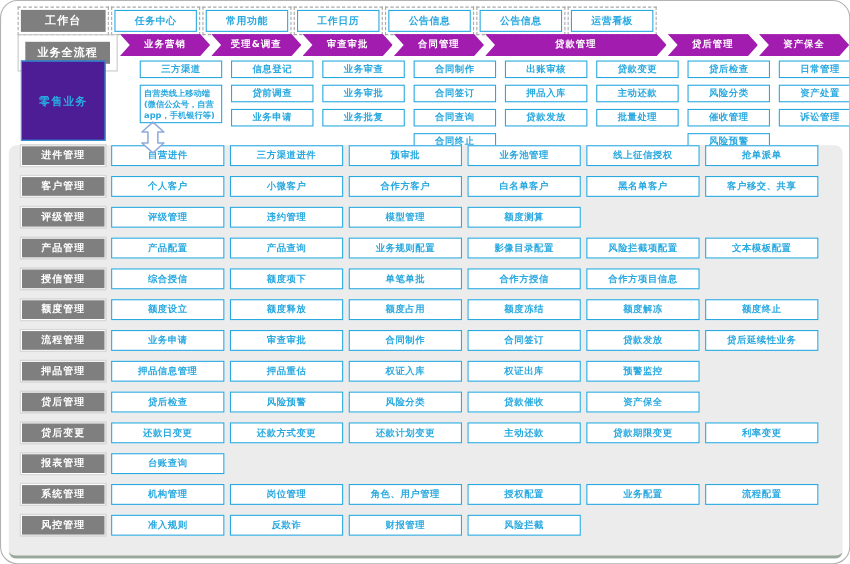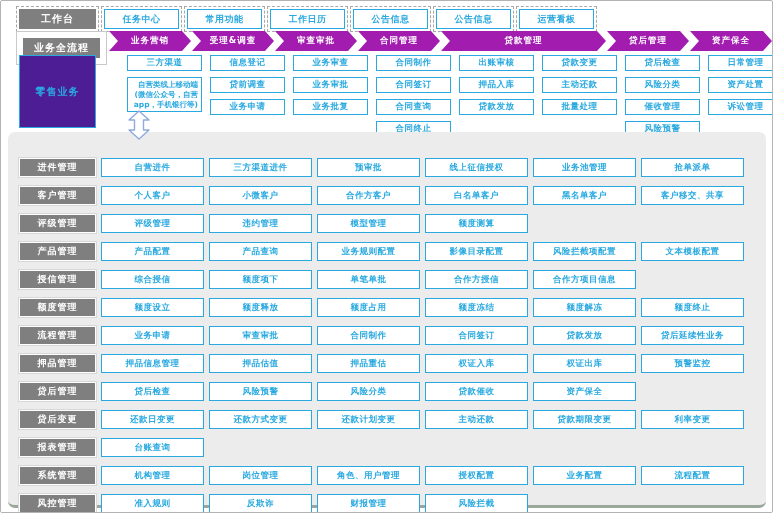--- a/index.html
+++ b/index.html
@@ -1,18 +1,18 @@
 <!DOCTYPE html>
 <html><head>
 <meta charset="utf-8">
 <style>
   html,body{margin:0;padding:0;background:#fff;}
   .frame{
     position:relative;width:771px;height:511px;margin:0;
-    border:1px solid #b3b3b3;border-radius:2px;background:#ffffff;
+    border:1px solid #b3b3b3;border-radius:16px;background:#ffffff;
     font-family:"DejaVu Sans",sans-serif;overflow:hidden;
   }
   
   .blue-box{
     box-sizing:border-box;background:#fff;border:1px solid #29A9E0;color:#29A9E0;
     display:flex;align-items:center;justify-content:center;
     font-size:9px;font-weight:bold;letter-spacing:0.5px;text-align:center;
   }
   
   .row1{position:absolute;top:5px;left:15px;display:flex;}
@@ -35,28 +35,28 @@
   .stage.wide{width:165px;}
   
   .row3{position:absolute;top:54px;left:18px;display:flex;}
   .retail-label{
     box-sizing:border-box;width:77px;height:73px;border:1px solid #29A9E0;background:#4c1d95;
     color:#29A9E0;display:flex;align-items:center;justify-content:center;
     font-size:10px;font-weight:bold;letter-spacing:1px;margin-right:6px;
   }
   .rcol{width:75px;margin-right:8px;display:flex;flex-direction:column;gap:6px;}
   .rbox{width:75px;min-height:16px;font-size:8.5px;}
-  .rbox.multi{font-size:7.5px;line-height:1.3;padding:2px 3px;text-align:right;letter-spacing:0;justify-content:flex-start;}
+  .rbox.multi{font-size:7.5px;line-height:1.3;padding:2px 3px;text-align:left;letter-spacing:0;justify-content:flex-start;}
   
   .connector{position:absolute;left:126px;top:109px;z-index:3;}
   
   .panel{
     position:absolute;left:7px;right:6px;top:131px;bottom:4px;
     background:#ececec;border-radius:7px;border-bottom:3px solid #9aa79b;
-    padding-top:26px;box-sizing:border-box;z-index:1;
+    padding-top:0;box-sizing:border-box;z-index:1;
   }
   .mrow{display:flex;align-items:flex-start;height:19px;margin-bottom:9px;padding-left:11px;}
   .mlabel{
     box-sizing:border-box;width:77px;height:19px;background:#7f7f7f;color:#fff;
     border:1px solid #fff;outline:1px solid #d8d8d8;
     display:flex;align-items:center;justify-content:center;
     font-size:9px;font-weight:bold;letter-spacing:1px;margin-right:5px;flex:none;
   }
   .mbox{width:103px;height:19px;margin-right:5px;font-size:8.5px;flex:none;}
 </style>
@@ -156,22 +156,22 @@
   <svg class="connector" width="24" height="30" viewBox="0 0 24 30">
     <path d="M12 1 L22 10 L16.5 10 L16.5 20 L22 20 L12 29 L2 20 L7.5 20 L7.5 10 L2 10 Z" fill="#ffffff" stroke="#8faadc" stroke-width="1.4" stroke-linejoin="round"></path>
   </svg>
 
   <div class="panel" id="module-rows">
       <div class="mrow">
         <div class="mlabel">进件管理</div>
         <div class="blue-box mbox">自营进件</div>
         <div class="blue-box mbox">三方渠道进件</div>
         <div class="blue-box mbox">预审批</div>
+        <div class="blue-box mbox">业务池管理</div>
         <div class="blue-box mbox">线上征信授权</div>
-        <div class="blue-box mbox">业务池管理</div>
         <div class="blue-box mbox">抢单派单</div>
       </div>
       <div class="mrow">
         <div class="mlabel">客户管理</div>
         <div class="blue-box mbox">个人客户</div>
         <div class="blue-box mbox">小微客户</div>
         <div class="blue-box mbox">合作方客户</div>
         <div class="blue-box mbox">白名单客户</div>
         <div class="blue-box mbox">黑名单客户</div>
         <div class="blue-box mbox">客户移交、共享</div>
@@ -214,21 +214,20 @@
         <div class="blue-box mbox">业务申请</div>
         <div class="blue-box mbox">审查审批</div>
         <div class="blue-box mbox">合同制作</div>
         <div class="blue-box mbox">合同签订</div>
         <div class="blue-box mbox">贷款发放</div>
         <div class="blue-box mbox">贷后延续性业务</div>
       </div>
       <div class="mrow">
         <div class="mlabel">押品管理</div>
         <div class="blue-box mbox">押品信息管理</div>
-        <div class="blue-box mbox">押品估值</div>
         <div class="blue-box mbox">押品重估</div>
         <div class="blue-box mbox">权证入库</div>
         <div class="blue-box mbox">权证出库</div>
         <div class="blue-box mbox">预警监控</div>
       </div>
       <div class="mrow">
         <div class="mlabel">贷后管理</div>
         <div class="blue-box mbox">贷后检查</div>
         <div class="blue-box mbox">风险预警</div>
         <div class="blue-box mbox">风险分类</div>

